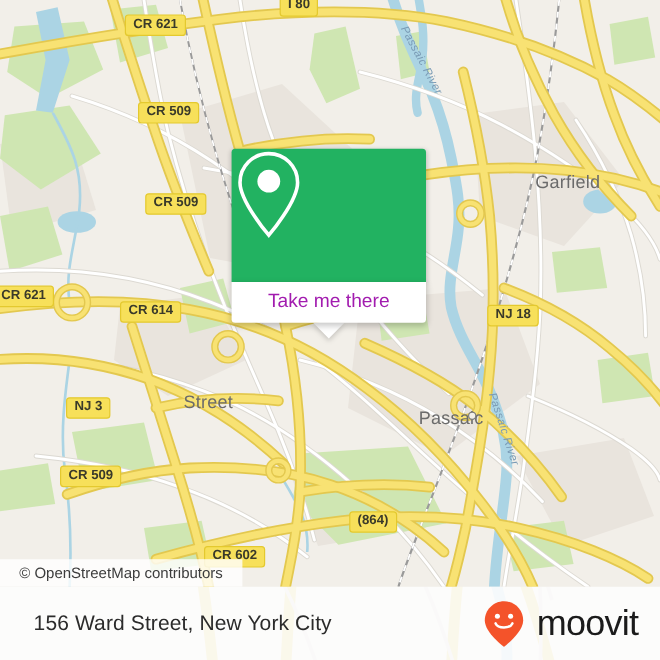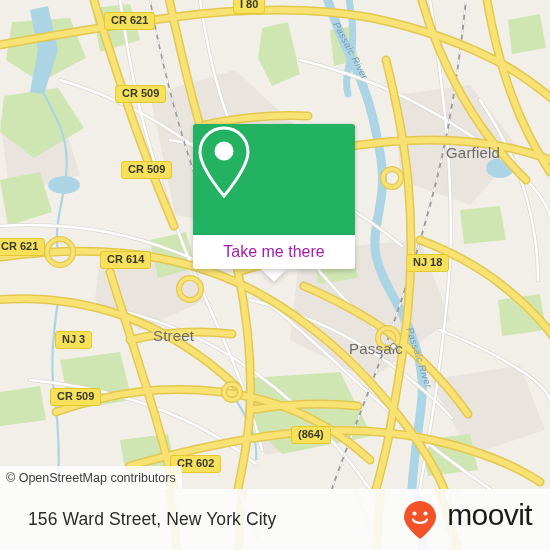--- a/index.html
+++ b/index.html
@@ -32,21 +32,21 @@
     position:absolute;background:#f7e05a;border:1.6px solid #e4c92e;
     border-radius:3px;color:#3a3a2a;font-size:11px;font-weight:bold;
     padding:1px 6px 2px 6px;line-height:13px;white-space:nowrap;
     box-sizing:border-box;text-align:center;
   }
 
   
   #attrib{
     position:absolute;left:0;top:466px;height:23px;
     background:rgba(255,255,255,.80);
-    display:flex;align-items:center;padding:0 6px;box-sizing:border-box;
+    display:flex;align-items:center;padding:0 16px;box-sizing:border-box;
     font-size:12.5px;color:#3c3c3c;
   }
 
   
   #callout{position:absolute;left:193px;top:124px;width:162px;}
   #callout-top{
     width:162px;height:111px;background:#22b261;
     border-radius:3px 3px 0 0;
     display:flex;align-items:center;justify-content:center;
     box-shadow:0 1px 4px rgba(0,0,0,.22);
@@ -71,21 +71,21 @@
     position:absolute;left:0;top:489px;width:550px;height:61px;
     background:#fdfdfd;overflow:hidden;
   }
   #footer-map{position:absolute;left:0;top:-489px;width:550px;height:550px;opacity:.10;}
   #footer-inner{
     position:absolute;left:0;top:0;width:550px;height:61px;
     display:flex;align-items:center;justify-content:space-between;
     padding:0 18px 0 28px;box-sizing:border-box;
   }
   #address{font-size:17.5px;color:#2b2b2b;letter-spacing:.1px;}
-  #logo{display:flex;gap:10px;}
+  #logo{display:flex;align-items:center;gap:10px;}
   #logo-text{font-size:30px;color:#1b1b1b;letter-spacing:-.6px;line-height:30px;}
 </style>
 </head>
 <body>
 
 <div id="app">
 
   <div id="map">
 
     <svg width="550" height="489" viewBox="0 0 550 489">

